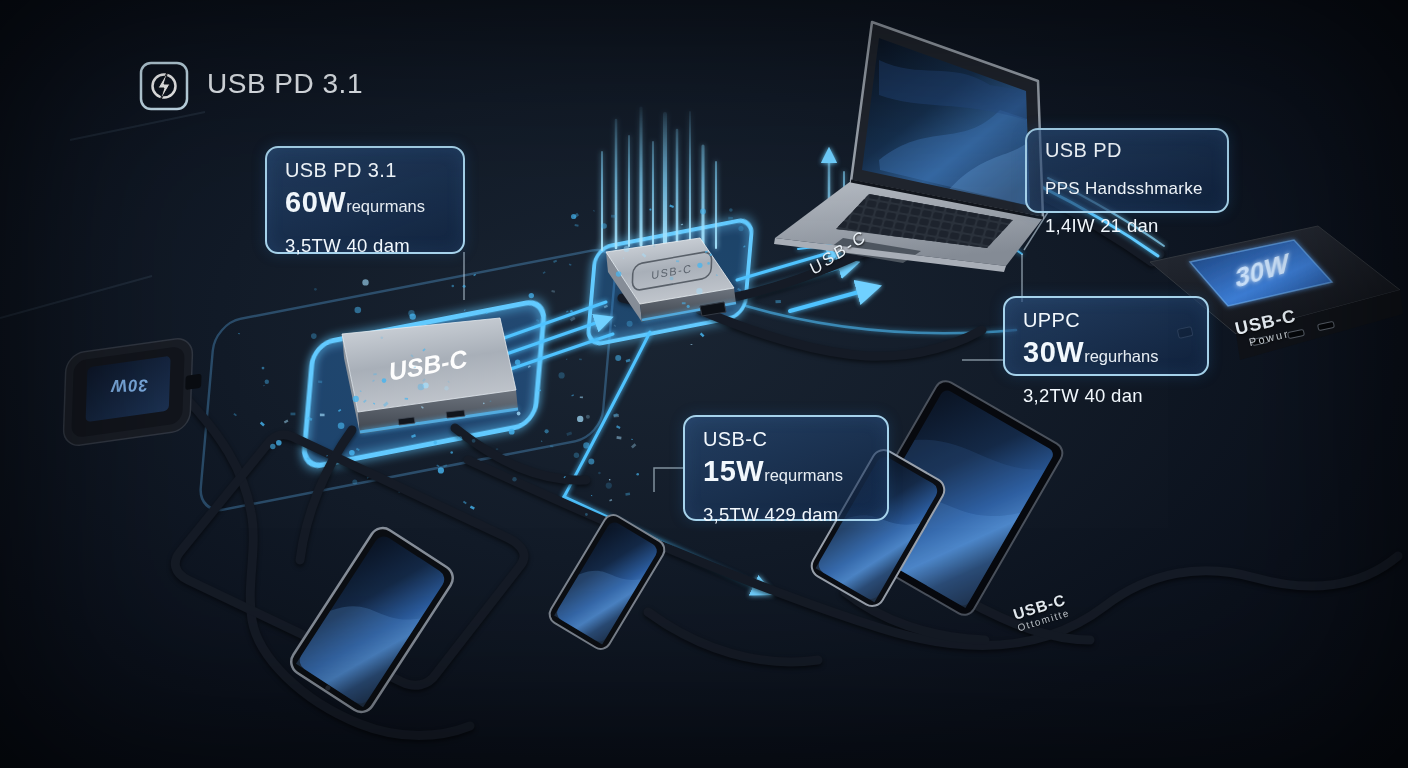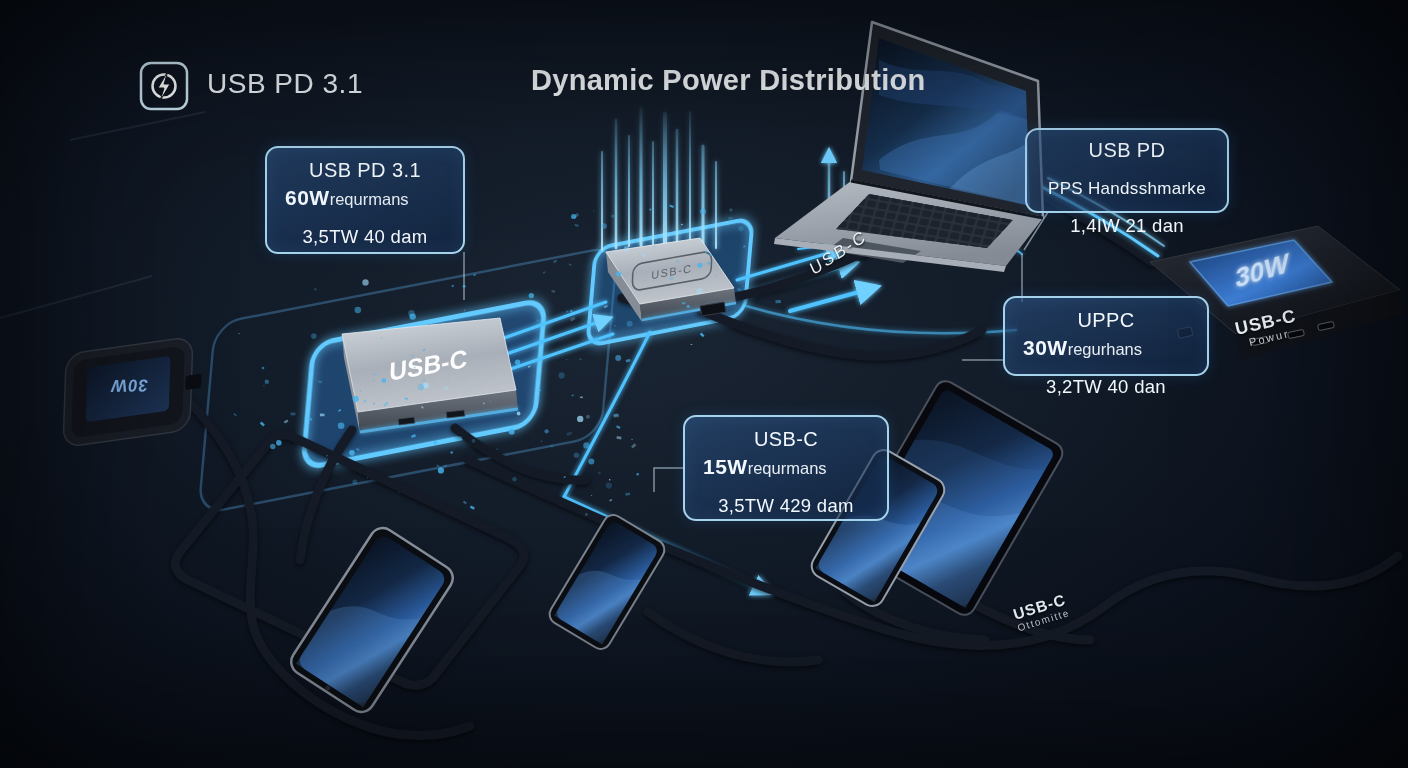--- a/index.html
+++ b/index.html
@@ -8,25 +8,25 @@
   .scene::after{content:"";position:absolute;inset:0;pointer-events:none;
     box-shadow:inset 0 0 200px rgba(0,0,0,.75);}
   svg.diagram{position:absolute;inset:0;}
   
   .logo{position:absolute;left:139px;top:61px;width:50px;height:50px;}
   .brand{position:absolute;left:207px;top:68px;font-size:28px;font-weight:500;color:#eef3f8;letter-spacing:.5px;}
   .title{position:absolute;left:531px;top:64px;font-size:29px;font-weight:600;color:#f4f7fa;letter-spacing:.3px;}
   
   .callout{position:absolute;box-sizing:border-box;border:2px solid #a6d3ec;border-radius:13px;
     background:linear-gradient(160deg, rgba(42,78,124,.66), rgba(18,42,78,.58));
-    padding:11px 18px;color:#f2f8fd;box-shadow:0 0 14px rgba(40,110,180,.25), inset 0 0 18px rgba(90,160,230,.12);text-align:center;}
+    padding:11px 18px;color:#f2f8fd;box-shadow:0 0 14px rgba(40,110,180,.25), inset 0 0 18px rgba(90,160,230,.12);}
   .callout .l1{font-size:20px;font-weight:500;letter-spacing:.4px;}
   .callout .l2{font-size:17px;font-weight:400;margin-top:17px;letter-spacing:.3px;}
   .callout .vrow{display:flex;align-items:baseline;margin-top:4px;}
-  .callout .val{font-size:21px;font-weight:600;letter-spacing:.5px;}
+  .callout .val{font-size:29px;font-weight:600;letter-spacing:.5px;}
   .callout .note{font-size:16.5px;margin-left:0;opacity:.95;}
   .callout .l3{font-size:18.5px;margin-top:16px;letter-spacing:.3px;}
   .co-source{left:265px;top:146px;width:200px;height:108px;}
   .co-laptop{left:1025px;top:128px;width:204px;height:85px;padding-top:9px;}
   .co-powerbank{left:1003px;top:296px;width:206px;height:80px;}
   .co-tablet{left:683px;top:415px;width:206px;height:106px;}
   
   .matlabel{position:absolute;color:#eaf1f7;text-shadow:0 1px 2px rgba(0,0,0,.8);}
   .lab-top{left:806px;top:243px;font-size:17px;letter-spacing:2.5px;
     transform:rotate(-33deg) skewX(-8deg);}
@@ -425,21 +425,20 @@
         <circle cx="451.7" cy="452.5" r="1.3" fill="#46b5f0" opacity="0.70"></circle>
       </g>
 </svg>
 
 <svg class="logo" viewBox="0 0 50 50">
   <rect x="2" y="2" width="46" height="46" rx="10" fill="none" stroke="#cde7f5" stroke-width="2.5"></rect>
   <circle cx="25" cy="25" r="11.5" fill="none" stroke="#ffffff" stroke-width="2.5"></circle>
   <path d="M 29,10 L 19,27 L 25,27 L 21,40 L 31,23 L 25,23 Z" fill="#ffffff" stroke="#10141b" stroke-width="1"></path>
 </svg>
 <div class="brand">USB PD 3.1</div>
-<div class="title">Dynamic Power Distribution</div>
 
 <div class="callout co-source">
   <div class="l1">USB PD 3.1</div>
   <div class="vrow">
     <span class="val">60W</span>
     <span class="note">requrmans</span>
   </div>
   <div class="l3">3,5TW 40 dam</div>
 </div>
 

